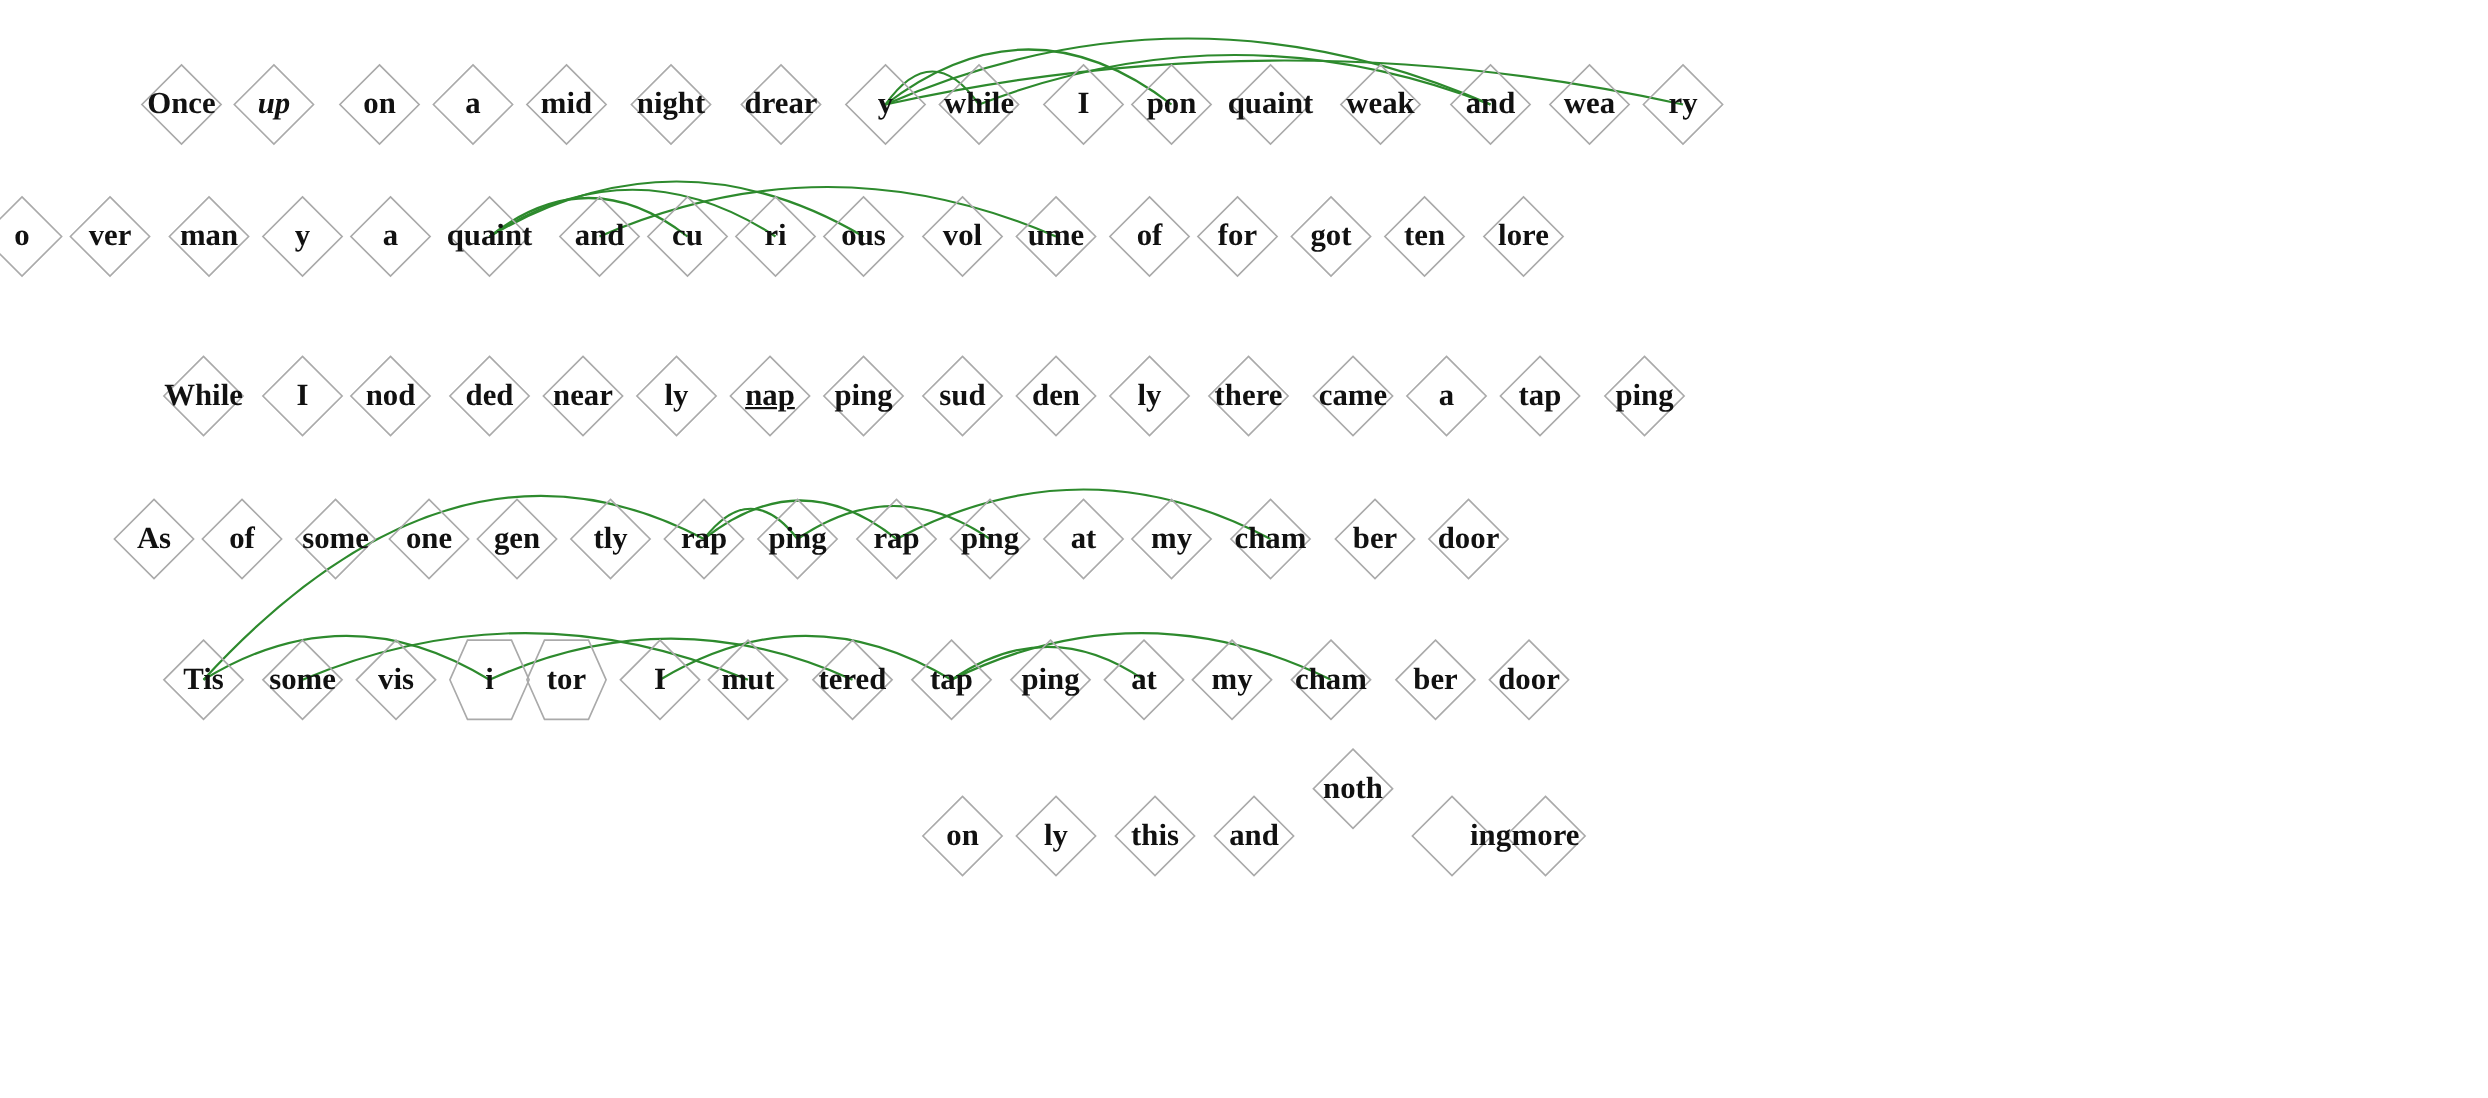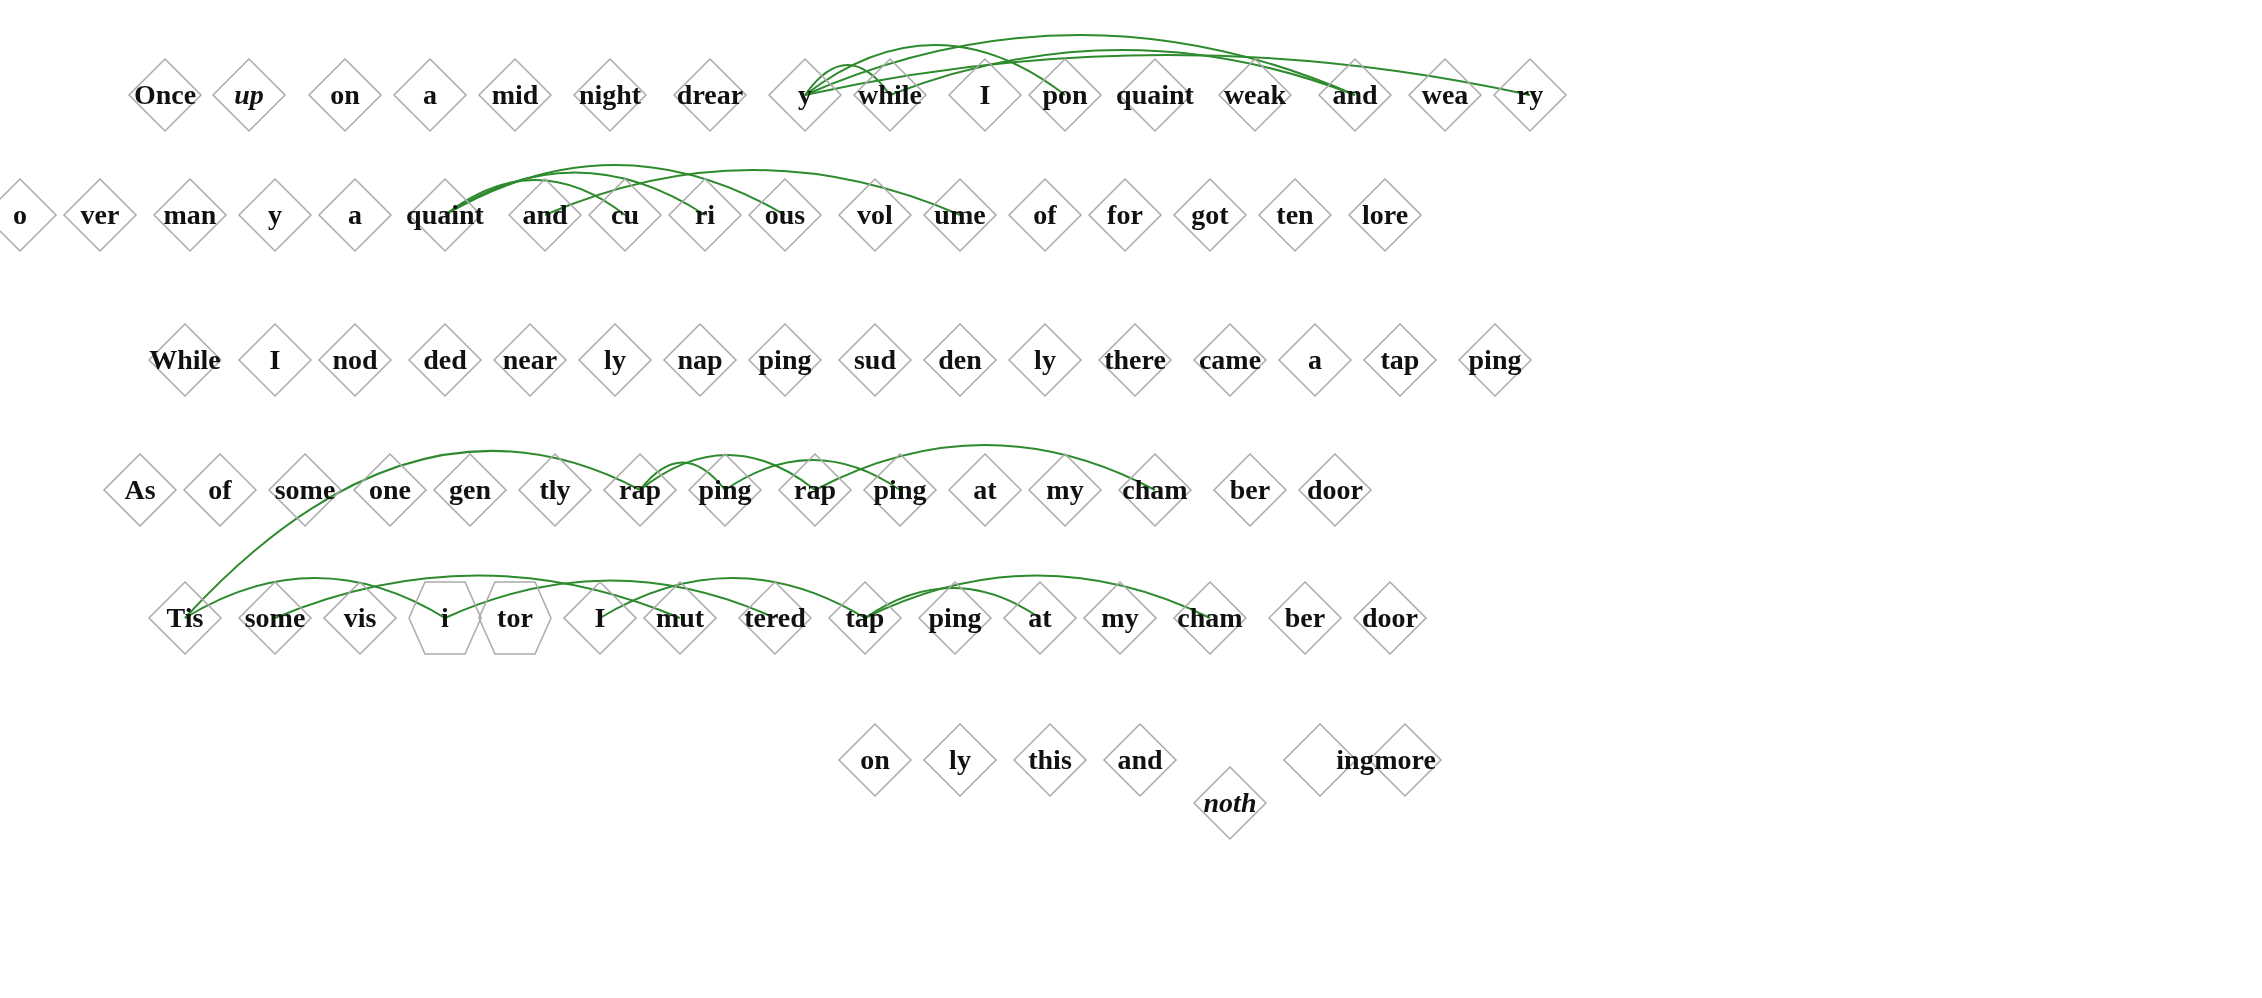--- a/index.html
+++ b/index.html
@@ -298,21 +298,21 @@
       <div class="token" style="left: 575px; top: 320px; width: 80px; height: 80px;">
         <svg width="80" height="80" style="position: absolute; top: 0px; left: 0px;">
           <polygon points="40,4 76,40 40,76 4,40" fill="none" stroke="#aaa" stroke-width="1.5"></polygon>
         </svg>
         <span class="token-text" style="position: absolute; top: 50%; left: 50%; transform: translate(-50%, -50%);">ly</span>
       </div>
       <div class="token" style="left: 660px; top: 320px; width: 80px; height: 80px;">
         <svg width="80" height="80" style="position: absolute; top: 0px; left: 0px;">
           <polygon points="40,4 76,40 40,76 4,40" fill="none" stroke="#aaa" stroke-width="1.5"></polygon>
         </svg>
-        <span class="token-text" style="position: absolute; top: 50%; left: 50%; transform: translate(-50%, -50%);">nap</span>
+        <span class="token-text" style="position: absolute; top: 50%; left: 50%; transform: translate(-50%, -50%); text-decoration: underline;">nap</span>
       </div>
       <div class="token" style="left: 745px; top: 320px; width: 80px; height: 80px;">
         <svg width="80" height="80" style="position: absolute; top: 0px; left: 0px;">
           <polygon points="40,4 76,40 40,76 4,40" fill="none" stroke="#aaa" stroke-width="1.5"></polygon>
         </svg>
         <span class="token-text" style="position: absolute; top: 50%; left: 50%; transform: translate(-50%, -50%);">ping</span>
       </div>
       <div class="token" style="left: 835px; top: 320px; width: 80px; height: 80px;">
         <svg width="80" height="80" style="position: absolute; top: 0px; left: 0px;">
           <polygon points="40,4 76,40 40,76 4,40" fill="none" stroke="#aaa" stroke-width="1.5"></polygon>
@@ -558,21 +558,21 @@
           <polygon points="40,4 76,40 40,76 4,40" fill="none" stroke="#aaa" stroke-width="1.5"></polygon>
         </svg>
         <span class="token-text" style="position: absolute; top: 50%; left: 50%; transform: translate(-50%, -50%);">this</span>
       </div>
       <div class="token" style="left: 1100px; top: 720px; width: 80px; height: 80px;">
         <svg width="80" height="80" style="position: absolute; top: 0px; left: 0px;">
           <polygon points="40,4 76,40 40,76 4,40" fill="none" stroke="#aaa" stroke-width="1.5"></polygon>
         </svg>
         <span class="token-text" style="position: absolute; top: 50%; left: 50%; transform: translate(-50%, -50%);">and</span>
       </div>
-      <div class="token" style="left: 1190px; top: 763px; width: 80px; height: 80px; font-style: italic;">
+      <div class="token" style="left: 1190px; top: 677px; width: 80px; height: 80px;">
         <svg width="80" height="80" style="position: absolute; top: 0px; left: 0px;">
           <polygon points="40,4 76,40 40,76 4,40" fill="none" stroke="#aaa" stroke-width="1.5"></polygon>
         </svg>
         <span class="token-text" style="position: absolute; top: 50%; left: 50%; transform: translate(-50%, -50%);">noth</span>
       </div>
       <div class="token" style="left: 1280px; top: 720px; width: 80px; height: 80px;">
         <svg width="80" height="80" style="position: absolute; top: 0px; left: 0px;">
           <polygon points="40,4 76,40 40,76 4,40" fill="none" stroke="#aaa" stroke-width="1.5"></polygon>
         </svg>
         <span class="token-text" style="position: absolute; top: 50%; left: 50%; transform: translate(-50%, -50%); margin-left: 35px;">ing</span>

